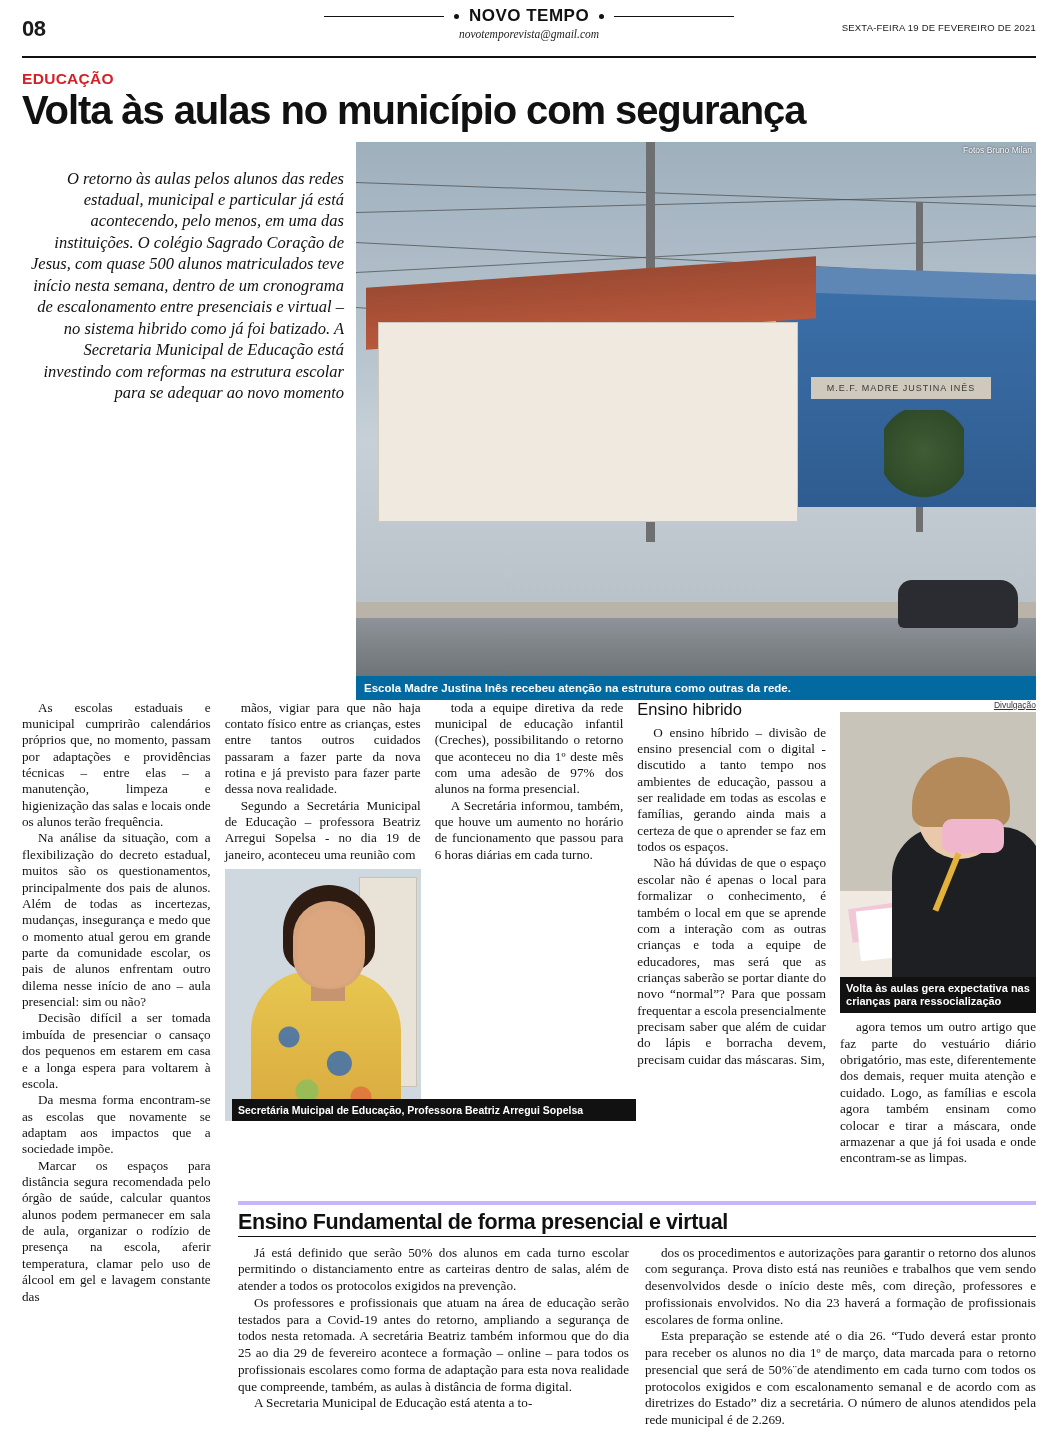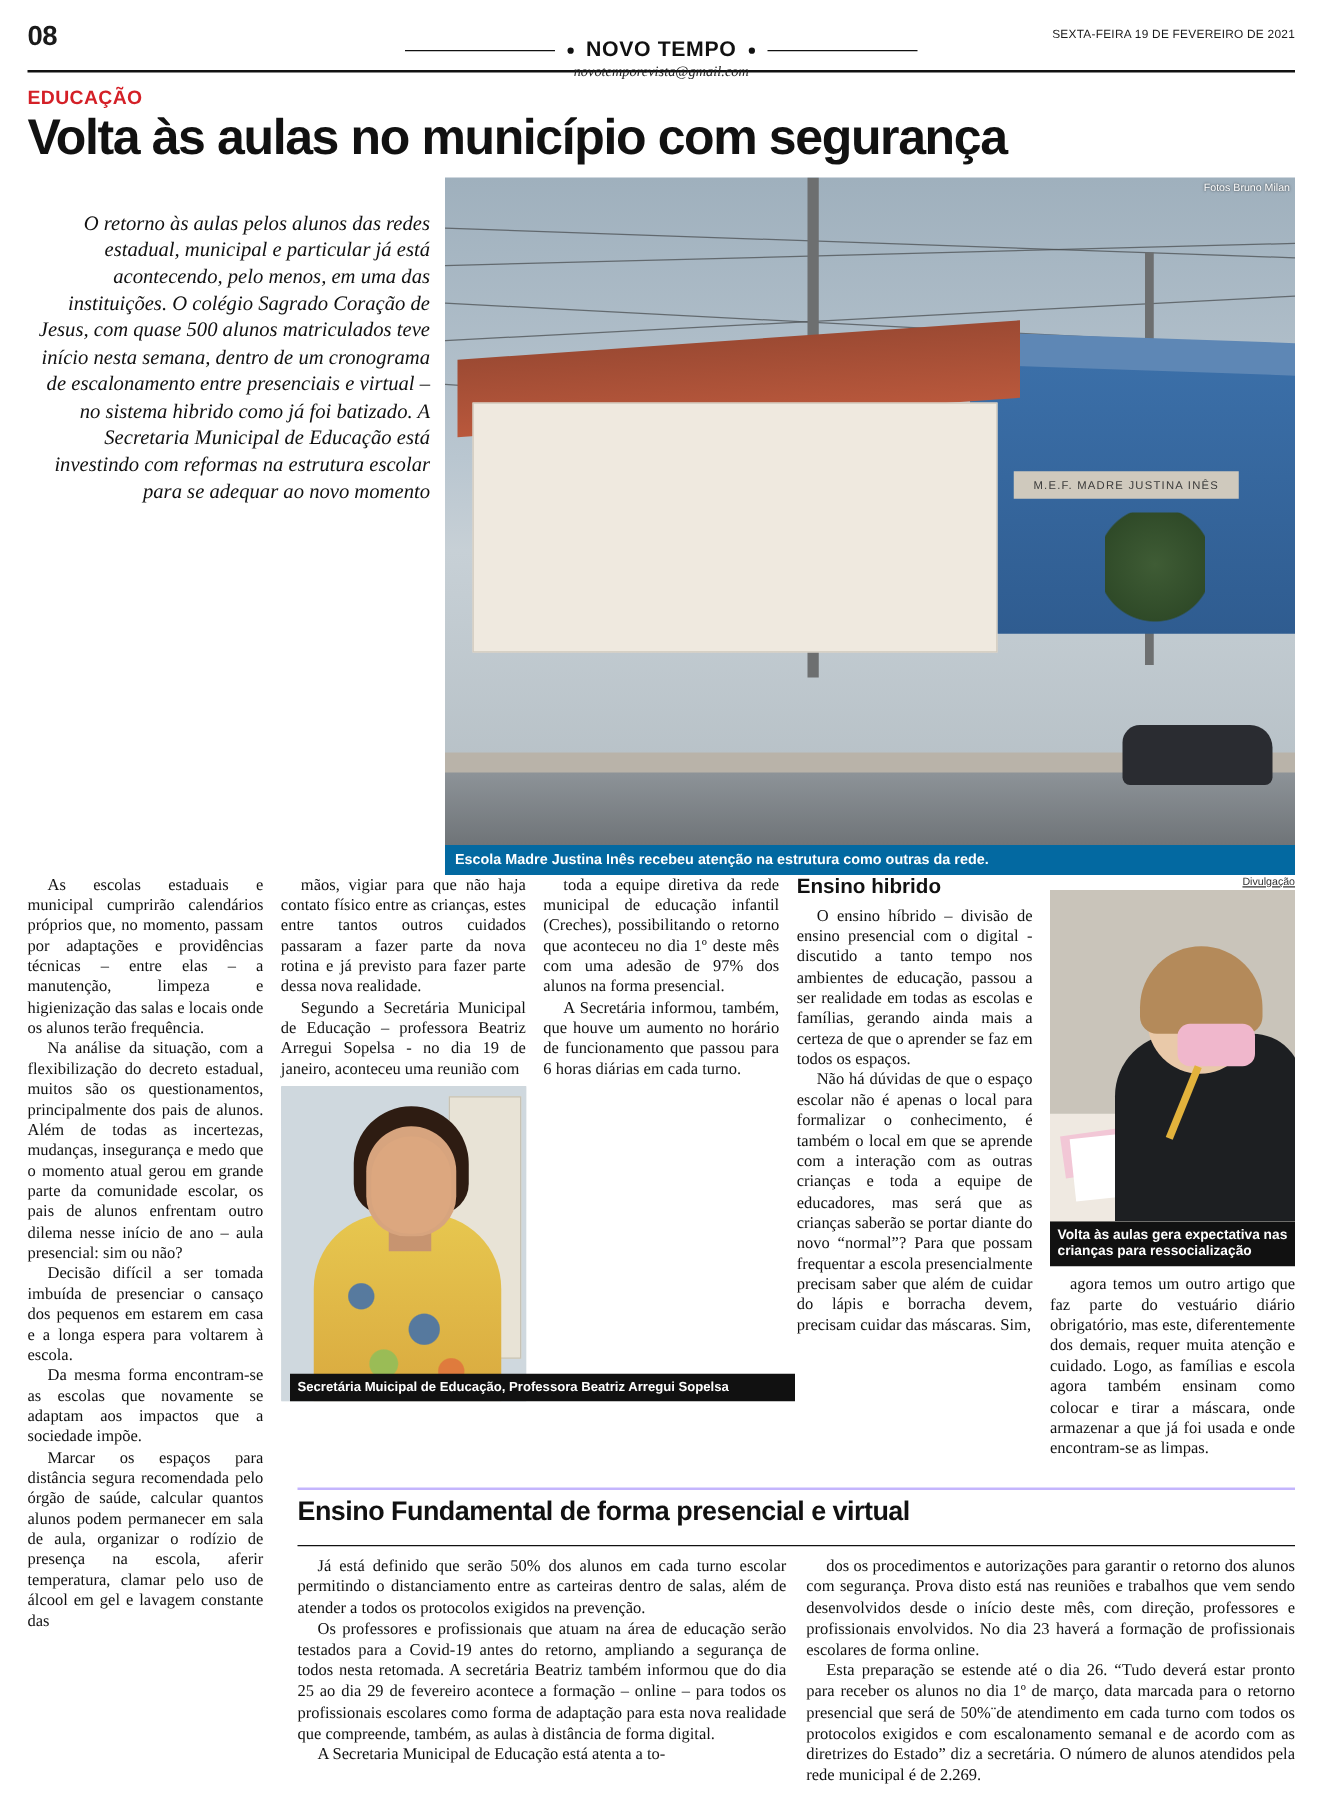--- a/index.html
+++ b/index.html
@@ -14,21 +14,21 @@
   }
   .page { position:relative; width:1058px; height:1443px; padding:0 22px; }
 
   
   .masthead { position:relative; height:50px; padding-top:6px; }
   .folio {
     position:absolute; left:0; top:16px;
     font-family:"Liberation Sans", sans-serif;
     font-weight:bold; font-size:22px; color:#1a1a1a; letter-spacing:-0.5px;
   }
-  .mast-center { text-align:center;margin-top:24px; }
+  .mast-center { text-align:center; }
   .mast-title-row {
     display:flex; align-items:center; justify-content:center; gap:10px;
   }
   .mast-title {
     font-family:"Liberation Sans", sans-serif;
     font-weight:bold; font-size:17px; letter-spacing:0.5px; color:#111;
   }
   .mast-rule { width:120px; height:1px; background:#111; }
   .dot { width:5px; height:5px; border-radius:50%; background:#111; }
   .mast-mail {
@@ -129,21 +129,21 @@
   .col { width:196px; }
   .col p {
     margin:0; text-align:justify; text-justify:inter-word;
     font-size:13.2px; line-height:1.24; text-indent:16px;
     font-family:"Liberation Serif", serif;
   }
   .col p + p { margin-top:0; }
 
   .subhead {
     font-family:"Liberation Sans", sans-serif;
-    font-weight:bold; font-size:16.5px; color:#111; margin:0 0 6px 0;
+    font-weight:normal; font-size:16.5px; color:#111; margin:0 0 6px 0;
   }
 
   
   .sec-photo {
     width:196px; height:252px; margin-top:6px; position:relative; overflow:hidden;
     background:linear-gradient(#bfc9d2 0%, #d3dae0 55%, #cdd4da 100%);
   }
   .sec-wall { position:absolute; left:0; top:0; width:100%; height:100%; background:#cfd8de; }
   .sec-door { position:absolute; right:4px; top:8px; width:58px; height:210px; background:#e8e3d6; border:1px solid #c8c2b3;}
   .sec-body {
@@ -202,22 +202,22 @@
     font-weight:bold; font-size:11px; padding:5px 6px; width:196px; line-height:1.22;
   }
 
   
   .bottom {
     position:absolute; left:238px; right:22px; bottom:14px; width:798px;
   }
   .bottom-head {
     font-family:"Liberation Sans", sans-serif;
     font-weight:bold; font-size:21.5px; letter-spacing:-0.4px;
-    border-top:2px solid #c4b5fd; border-bottom:1px solid #111;
-    padding:5px 0 14px 0; margin-bottom:8px;
+    border-top:4px solid #c4b5fd; border-bottom:1px solid #111;
+    padding:5px 0 1px 0; margin-bottom:8px;
   }
   .bottom-cols { display:flex; gap:16px; }
   .bottom-col { width:391px; }
   .bottom-col p {
     margin:0; text-align:justify; font-size:13.2px; line-height:1.27;
     text-indent:16px; font-family:"Liberation Serif", serif;
   }
 </style>
 </head>
 <body>

